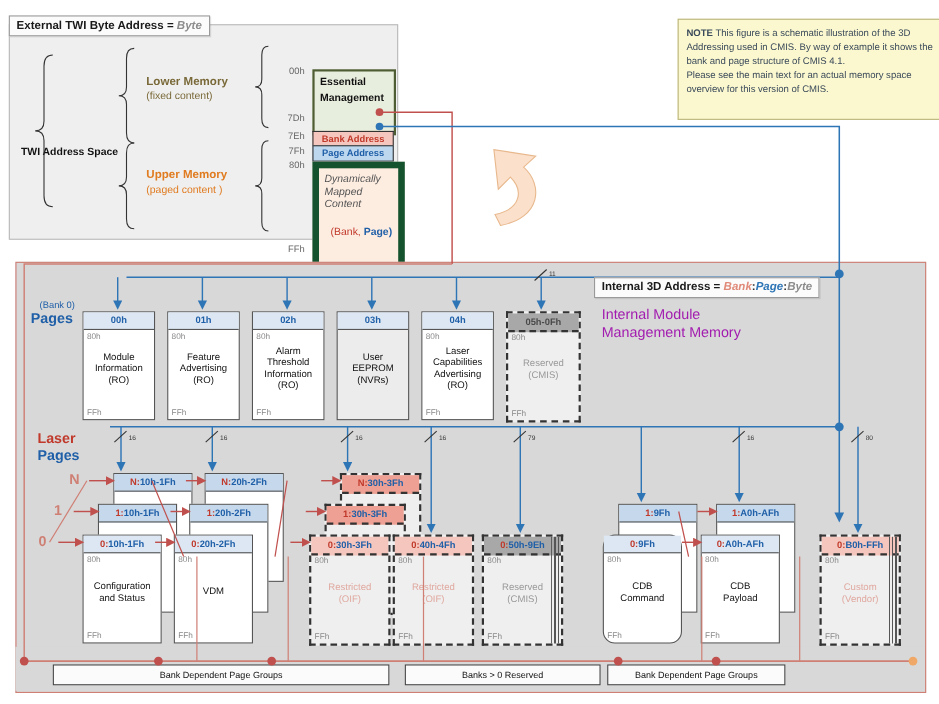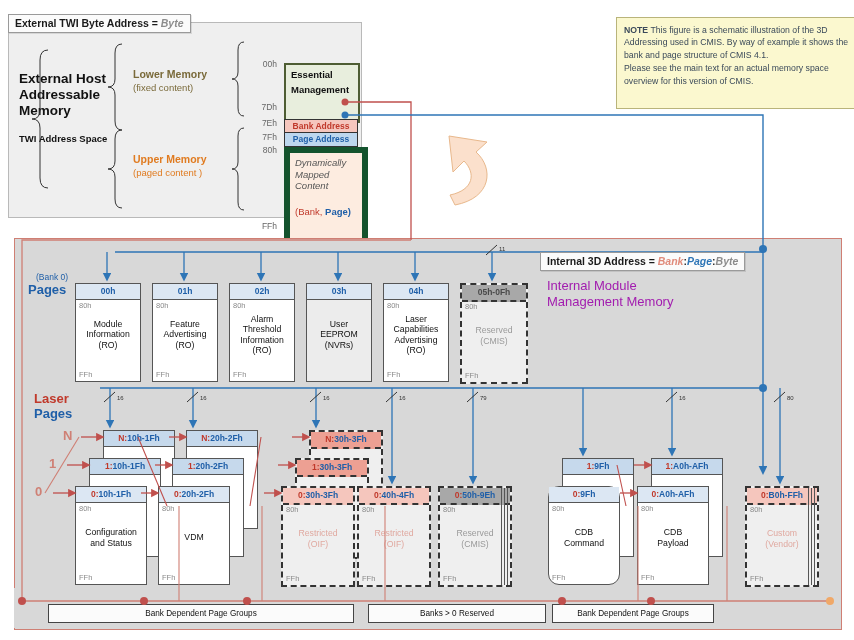--- a/index.html
+++ b/index.html
@@ -32,21 +32,21 @@
   .pagerow{left:275px;top:109px;width:72px;height:13px;background:#bdd7ee;
        border:1px solid #333;}
   .bankrow span{font-size:8.5px;color:#c0392b;font-weight:bold;
        display:block;text-align:center;line-height:13px;}
   .pagerow span{font-size:8.5px;color:#1f5fa8;font-weight:bold;
        display:block;text-align:center;line-height:13px;}
   .dyn{left:275px;top:124px;width:72px;height:86px;background:#fdece0;
        border:6px solid #14532d;}
   .dyn .d1{font-size:9.5px;font-style:italic;color:#555;line-height:11.5px;
        padding:4px 0 0 5px;}
-  .dyn .d2{font-size:9.5px;padding:14px 0 0 5px;}
+  .dyn .d2{font-size:9.5px;padding:14px 0 0 5px;text-align:center;}
   .dyn .d2 .b{color:#c0392b;font-weight:normal;}
   .dyn .d2 .p{color:#1f5fa8;font-weight:bold;}
   
   #note{left:616px;top:17px;width:228px;height:78px;background:#fbf8cf;
        border:1px solid #b9b47a;padding:6px 7px;font-size:8.7px;color:#3b4a5a;
        line-height:12.4px;}
   
   #intPanel{left:14px;top:238px;width:826px;height:390px;background:#d8d8d8;
        border:1px solid #cf7f74;}
   #intBottom{left:14px;top:588px;width:826px;height:40px;background:#d8d8d8;}
@@ -88,25 +88,20 @@
 </style>
 </head>
 <body>
 
 <div class="tag abs" style="left:8px;top:14px;z-index:5">
   <span>External TWI Byte Address = </span><span class="it">Byte</span>
 </div>
 
 <div id="extPanel" class="abs">
 
-  <div class="abs ext-title" style="left:10px;top:48px;width:130px">
-    <div>External Host</div>
-    <div>Addressable</div>
-    <div>Memory</div>
-  </div>
   <div class="abs ext-sub" style="left:10px;top:110px">TWI Address Space</div>
 
   <div class="abs mem-lbl lower" style="left:124px;top:45px;width:110px">
     <div>Lower Memory</div>
     <div class="l2">(fixed content)</div>
   </div>
   <div class="abs mem-lbl upper" style="left:124px;top:130px;width:110px">
     <div>Upper Memory</div>
     <div class="l2">(paged content )</div>
   </div>

